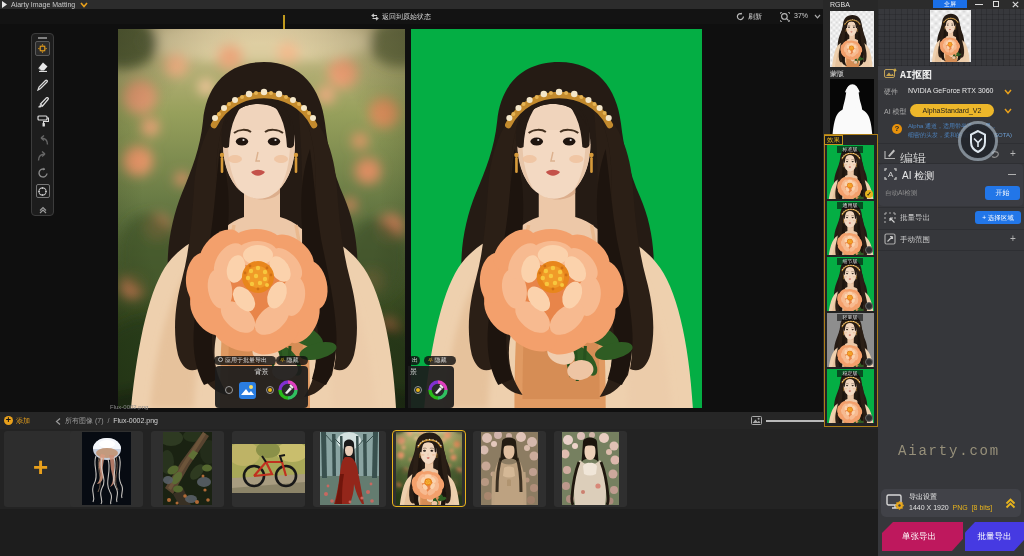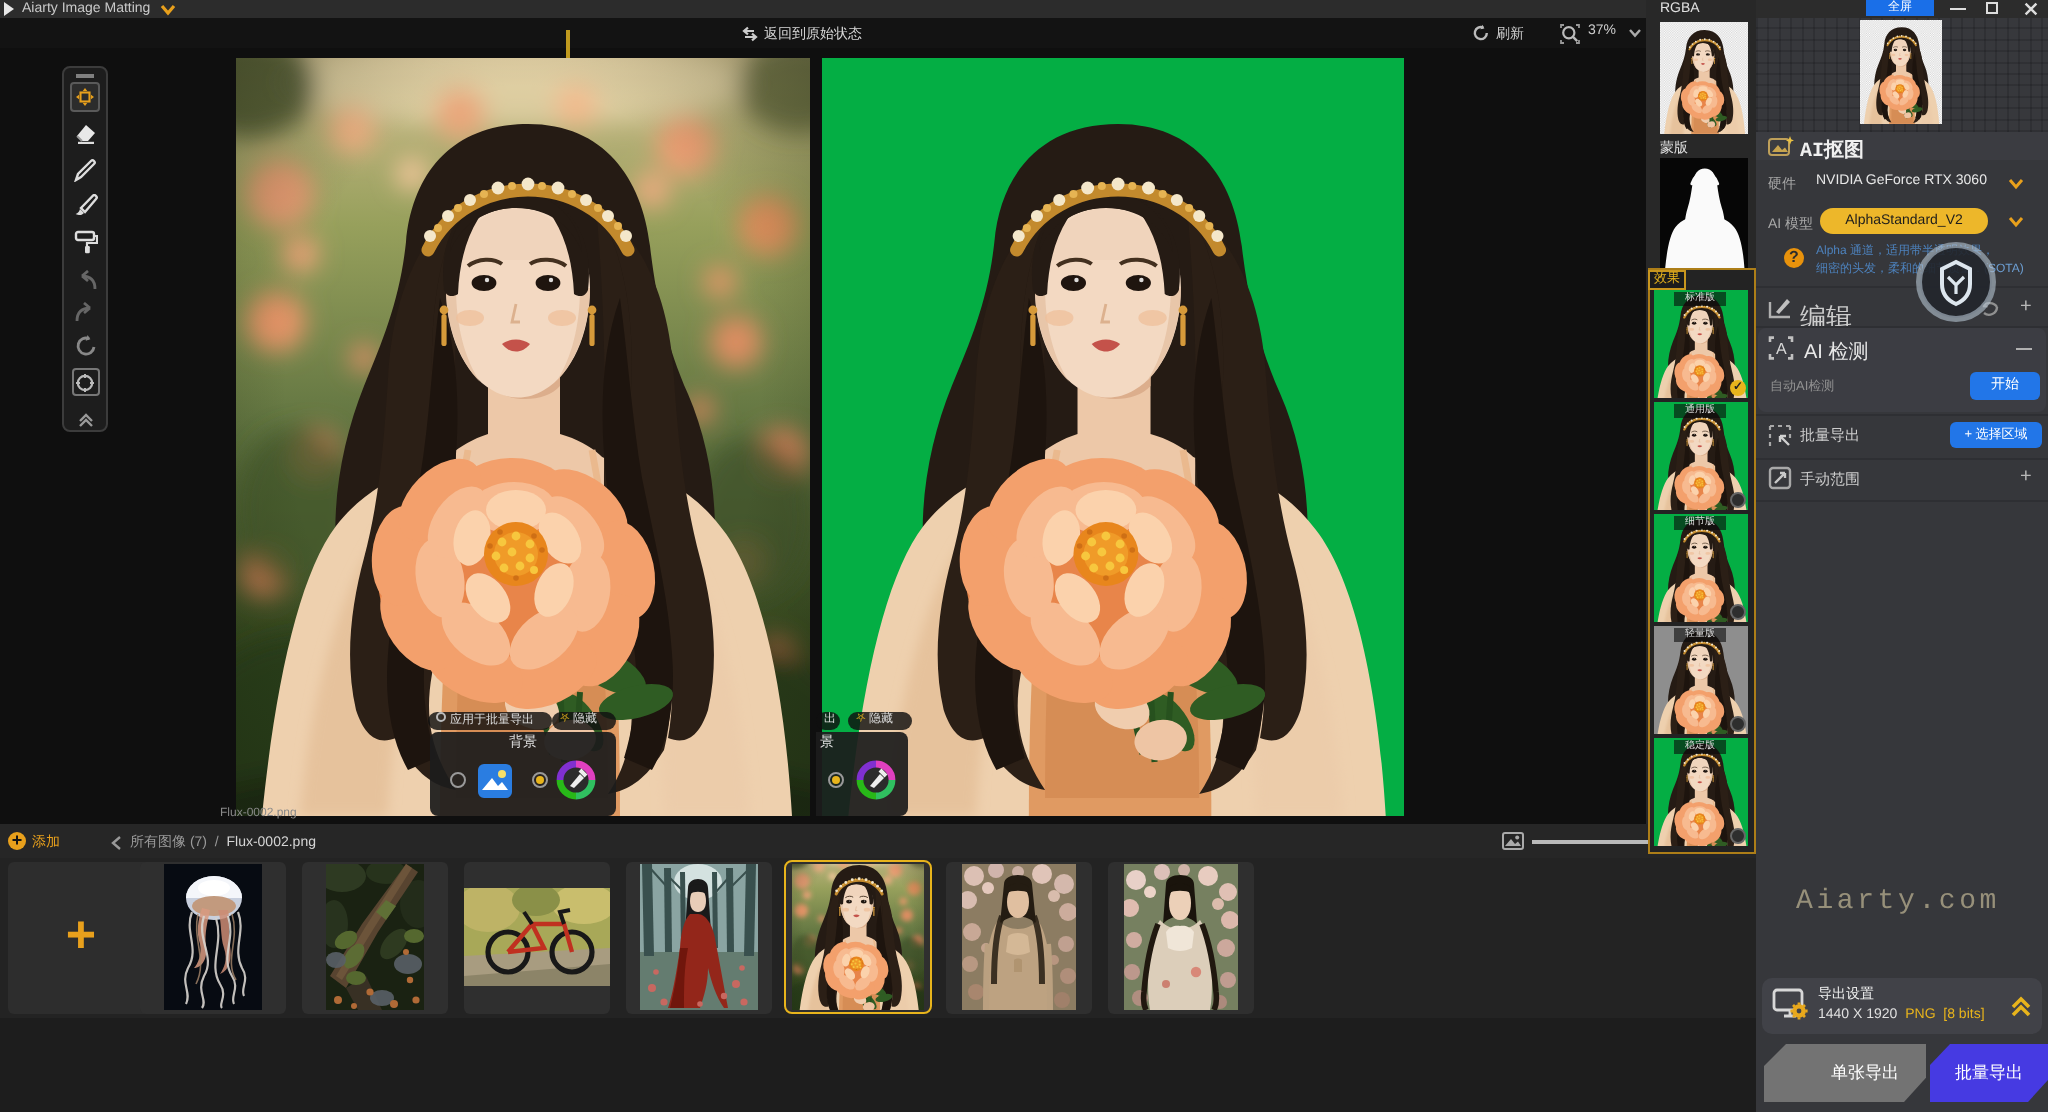--- a/index.html
+++ b/index.html
@@ -633,21 +633,21 @@
         <g stroke="#e8a81c" stroke-width="1.4">
           <path d="M13.5 8.2 V9.4 M13.5 15.6 V16.8 M9.2 12.5 H10.4 M16.6 12.5 H17.8 M10.5 9.5 L11.3 10.3 M15.7 14.7 L16.5 15.5 M10.5 15.5 L11.3 14.7 M15.7 10.3 L16.5 9.5"></path>
         </g>
       </svg>
     <div class="t" style="left:31px;top:492px;color:#f0f0f0;font-size:7px;">导出设置</div>
     <div class="t" style="left:31px;top:504px;color:#e0e0e0;font-size:7px;">1440 X 1920&nbsp;&nbsp;<span style="color:#e8b41c">PNG&nbsp;&nbsp;[8 bits]</span></div>
     <svg class="abs" style="left:127px;top:498px" width="11" height="11" viewBox="0 0 11 11">
         <path d="M1.5 5.5 L5.5 1.5 L9.5 5.5 M1.5 9.5 L5.5 5.5 L9.5 9.5" stroke="#e8b41c" stroke-width="1.8" fill="none"></path>
       </svg>
 
-    <div class="abs" style="left:4px;top:522px;width:81px;height:29px;background:#737373;color:#fff;font-size:8.5px;line-height:29px;text-align:center;clip-path:polygon(11px 0,100% 0,100% 58%,calc(100% - 11px) 100%,0 100%,0 38%);padding-left:20px;">单张导出</div>
+    <div class="abs" style="left:4px;top:522px;width:81px;height:29px;background:#be185d;color:#fff;font-size:8.5px;line-height:29px;text-align:left;clip-path:polygon(11px 0,100% 0,100% 58%,calc(100% - 11px) 100%,0 100%,0 38%);padding-left:20px;">单张导出</div>
     <div class="abs" style="left:87px;top:522px;width:59px;height:29px;background:#463ae2;color:#fff;font-size:8.5px;line-height:29px;text-align:center;clip-path:polygon(10px 0,100% 0,100% 62%,calc(100% - 10px) 100%,0 100%,0 36%);">批量导出</div>
   </div>
   <div class="abs" id="tools">
     <div class="abs" style="left:6px;top:3px;width:9px;height:1.5px;background:#808080;"></div>
     <div class="abs" style="left:3px;top:7px;width:15px;height:15px;background:#2c2c2c;border:1px solid #5a5a5a;border-radius:2px;"></div>
     <svg class="abs" style="left:6px;top:10px" width="9" height="9" viewBox="0 0 12 12">
         <rect x="3" y="3" width="6" height="6" fill="none" stroke="#e8a01c" stroke-width="1.4"></rect>
         <path d="M6 0 L7.5 2 H4.5 Z M6 12 L4.5 10 H7.5 Z M0 6 L2 4.5 V7.5 Z M12 6 L10 7.5 V4.5 Z" fill="#e8a01c"></path>
       </svg>
     <svg class="abs" style="left:5px;top:27px" width="12" height="11" viewBox="0 0 12 11">

